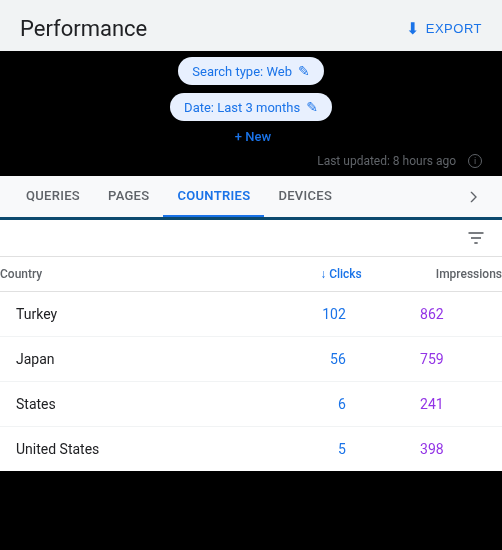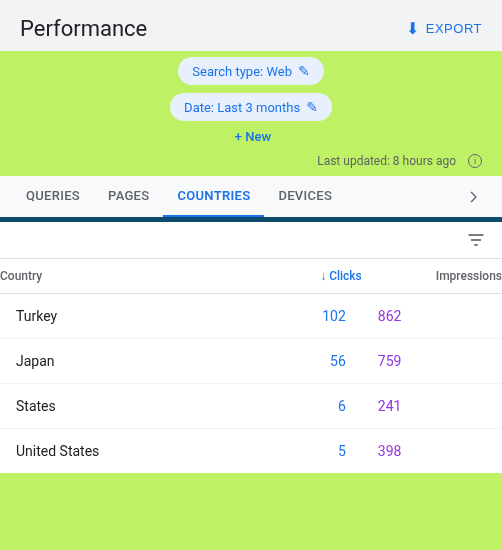--- a/index.html
+++ b/index.html
@@ -5,21 +5,21 @@
     * { box-sizing: border-box; margin: 0; padding: 0; }
     body {
       font-family: 'Google Sans', Roboto, Arial, sans-serif;
       background: #f8f9fa;
       width: 502px;
       min-height: 550px;
       overflow: hidden;
     }
 
     .page-container {
-      background: #bef264;
+      background: #000000;
       width: 502px;
       min-height: 550px;
     }
 
     
     .header {
       display: flex;
       align-items: center;
       justify-content: space-between;
       padding: 16px 20px 10px 20px;
@@ -116,21 +116,21 @@
       font-size: 9px;
       color: #5f6368;
       cursor: pointer;
     }
 
     
     .tab-bar {
       display: flex;
       align-items: center;
       background: #f8f9fa;
-      border-bottom: 5px solid #0c4a6e;
+      border-bottom: 3px solid #0c4a6e;
       padding: 0 12px;
     }
 
     .tab {
       padding: 12px 14px;
       font-size: 13px;
       font-weight: 500;
       color: #5f6368;
       cursor: pointer;
       letter-spacing: 0.3px;
@@ -227,21 +227,21 @@
       color: #202124;
     }
 
     td.clicks-val {
       text-align: right;
       color: #1a73e8;
       font-weight: 400;
     }
 
     td.impressions-val {
-      text-align: left;
+      text-align: center;
       color: #9334e6;
       font-weight: 400;
     }
 
     td.country-name {
       color: #202124;
     }
   </style>
 </head>
 <body>

